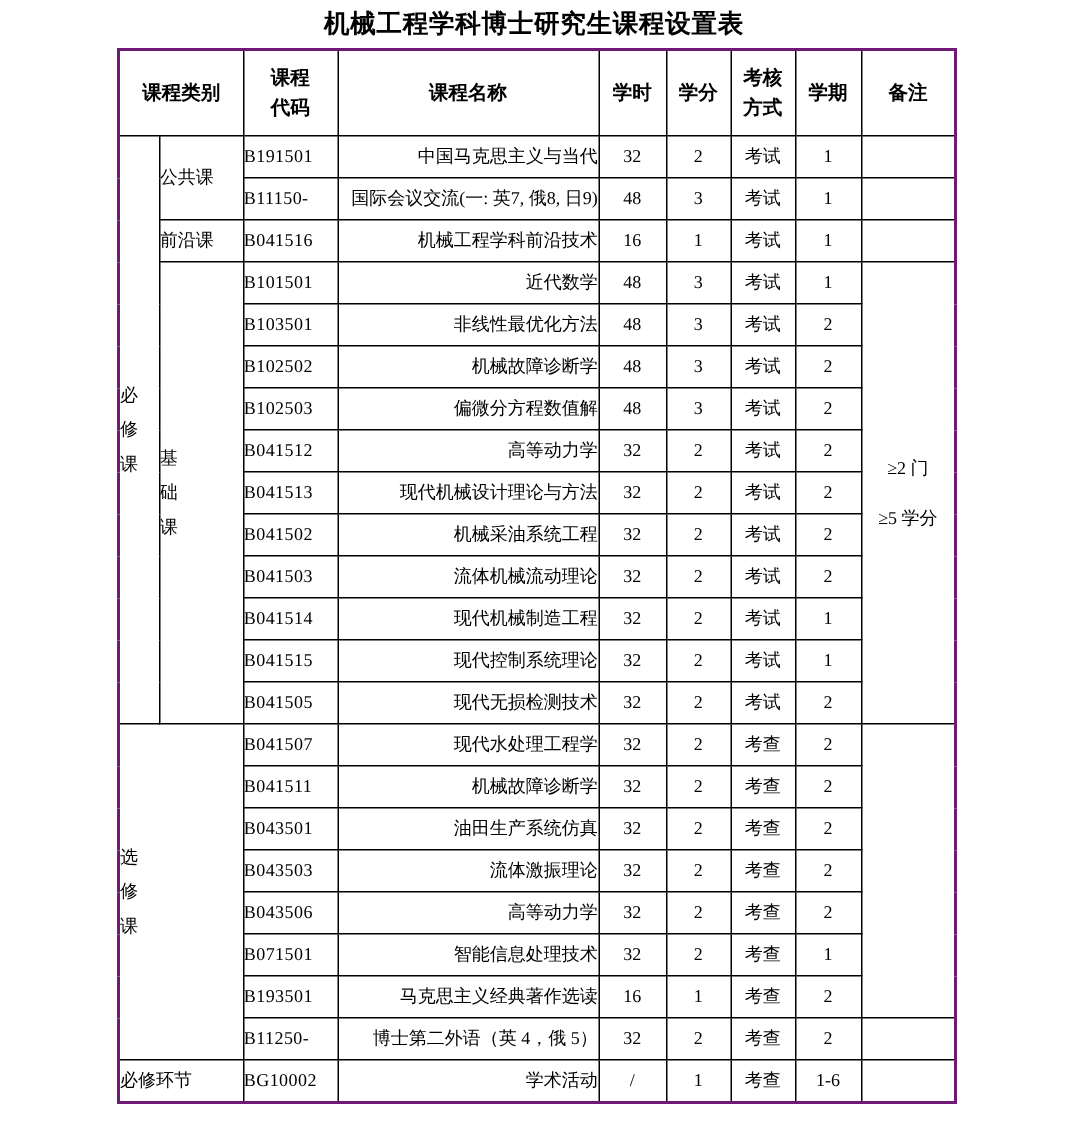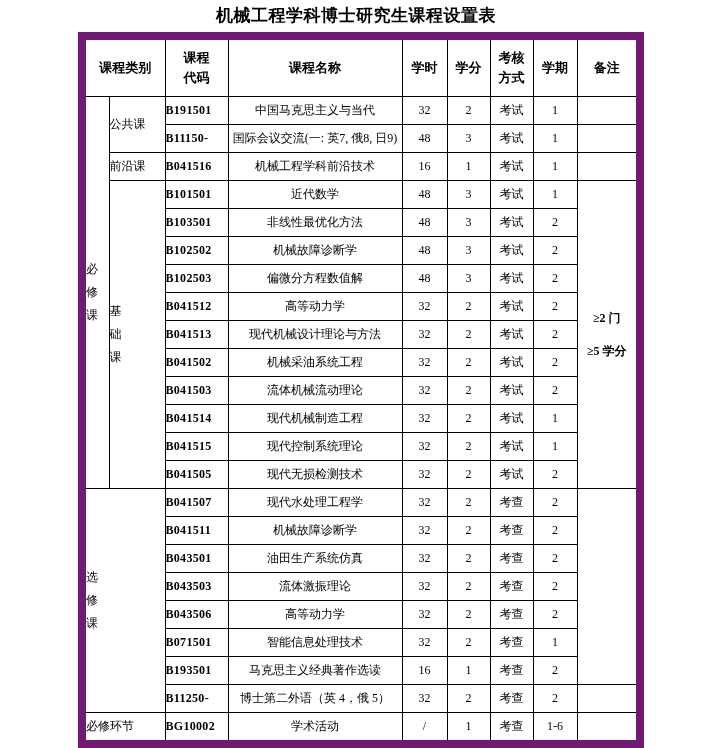--- a/index.html
+++ b/index.html
@@ -25,21 +25,21 @@
     line-height: 21px;
     font-weight: bold;
     text-align: center;
     letter-spacing: 0.5px;
   }
   table.course-table {
     border-collapse: collapse;
     table-layout: fixed;
     margin-left: 78px;
     width: 558px;
-    border: 8px solid #701a75;
+    border: 2px solid #701a75;
   }
   .course-table th,
   .course-table td {
     border: 1px solid #000;
     padding: 0;
     font-size: 12px;
     overflow: hidden;
     vertical-align: middle;
   }
   .course-table thead th {
@@ -52,36 +52,36 @@
   }
   .course-table tbody td {
     height: 27px;
   }
   .cat-cell, .subcat-cell {
     white-space: pre-line;
     line-height: 23px;
     font-size: 12px;
   }
   .code-cell {
-    font-weight: bold;
+    font-weight: normal;
     text-align: left;
     padding-left: 8px;
     letter-spacing: 0.3px;
   }
   .name-cell {
-    text-align: center;
+    text-align: right;
     padding-left: 8px;
     white-space: nowrap;
   }
   .num-cell {
     text-align: center;
   }
   .remark-cell {
     text-align: center;
-    font-weight: bold;
+    font-weight: normal;
     font-size: 13px;
   }
   .remark-line + .remark-line {
     margin-top: 16px;
   }
 </style>
 </head>
 <body>
 
 <div class="page">

